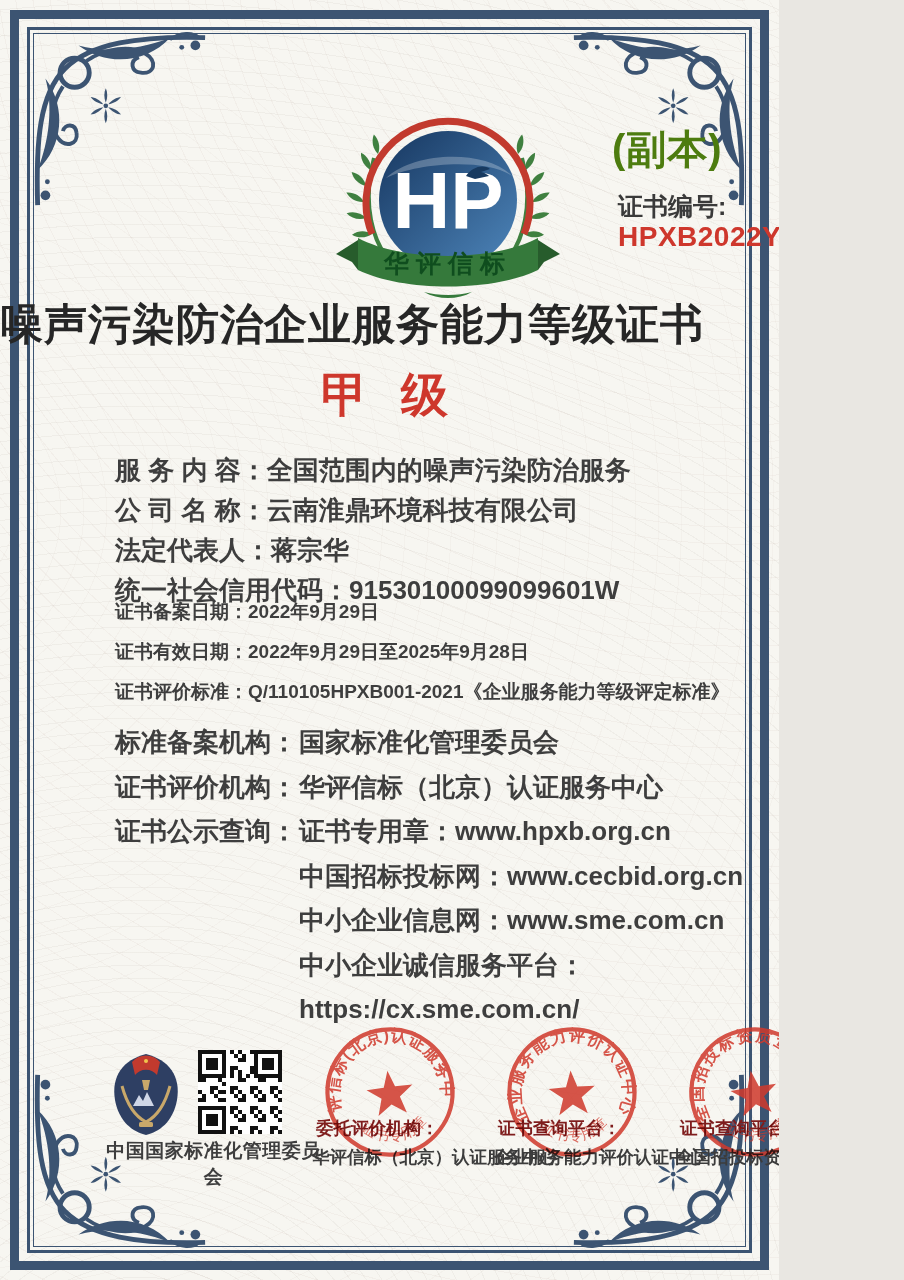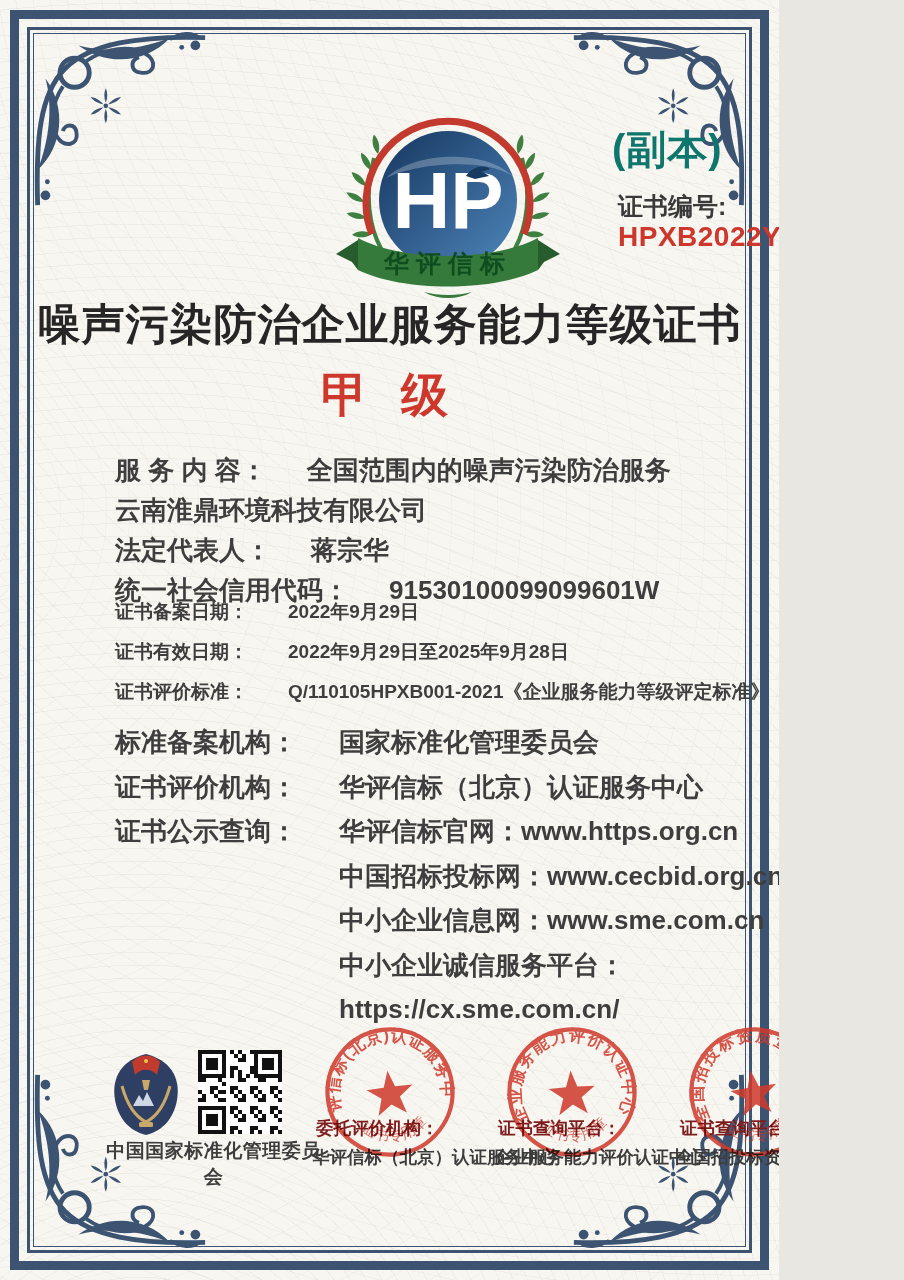--- a/index.html
+++ b/index.html
@@ -22,35 +22,35 @@
   .corner { position:absolute; width:185px; height:185px; z-index:2; pointer-events:none; }
   .corner.tl { top:24px; left:24px; }
   .corner.tr { top:24px; right:24px; transform:scaleX(-1); }
   .corner.bl { bottom:24px; left:24px; transform:scaleY(-1); }
   .corner.br { bottom:24px; right:24px; transform:scale(-1,-1); }
 
   .content { position:absolute; inset:0; z-index:3; }
 
   
   .logo-wrap { position:absolute; left:328px; top:92px; width:240px; height:195px; }
-  .copy-label { position:absolute; left:612px; top:122px; font-size:40px; font-weight:bold; color:#0f766e; letter-spacing:1px; }
+  .copy-label { position:absolute; left:612px; top:122px; font-size:40px; font-weight:bold; color:#4d7c0f; letter-spacing:1px; }
   .certno-label { position:absolute; left:618px; top:190px; font-size:25px; font-weight:bold; color:#3a3a3a; }
   .certno-value { position:absolute; left:618px; top:221px; font-size:28px; font-weight:bold; color:#ce372c; letter-spacing:.5px; }
 
-  .main-title { position:absolute; left:0; top:296px; width:100%; text-align:center;
+  .main-title { position:absolute; left:0; top:296px; width:100%; 
     font-size:43px; font-weight:900; color:#262626; letter-spacing:1px;font-family:Liberation Serif, serif; }
   .grade { position:absolute; left:0; top:364px; width:100%; text-align:center;
     font-size:47px; font-weight:900; color:#ce372c; letter-spacing:10px; }
 
   
   .info-block { position:absolute; left:115px; width:690px; color:#3e3e3e; font-weight:bold; }
   .ib1 { top:450px; font-size:26px; }
   .ib2 { top:592px; font-size:19px; }
   .ib3 { top:720px; font-size:26px; }
-  .info-row { display:flex; align-items:flex-start;gap:40px; }
+  .info-row { display:flex; align-items:flex-start; }
   .ib1 .info-row { line-height:40px; }
   .ib2 .info-row { line-height:40px; }
   .ib3 .info-row { line-height:44.5px; }
   .info-row .lbl { white-space:nowrap; flex:none; }
   .info-row .val { flex:1; }
   .ib3 .info-row .lbl { min-width:7.08em; }
 
   
   .emblem { position:absolute; left:106px; top:1048px; width:80px; height:88px; }
   .qr { position:absolute; left:198px; top:1050px; width:84px; height:84px; }
@@ -242,20 +242,21 @@
 
     <div class="main-title">噪声污染防治企业服务能力等级证书</div>
     <div class="grade">甲 级</div>
 
     <div class="info-block ib1">
         <div class="info-row">
           <span class="lbl">服 务 内 容：</span>
           <span class="val">全国范围内的噪声污染防治服务</span>
         </div>
         <div class="info-row">
+          <span class="lbl">公 司 名 称：</span>
           <span class="val">云南淮鼎环境科技有限公司</span>
         </div>
         <div class="info-row">
           <span class="lbl">法定代表人：</span>
           <span class="val">蒋宗华</span>
         </div>
         <div class="info-row">
           <span class="lbl">统一社会信用代码：</span>
           <span class="val">91530100099099601W</span>
         </div>
@@ -278,21 +279,21 @@
         <div class="info-row">
           <span class="lbl">标准备案机构：</span>
           <span class="val">国家标准化管理委员会</span>
         </div>
         <div class="info-row">
           <span class="lbl">证书评价机构：</span>
           <span class="val">华评信标（北京）认证服务中心</span>
         </div>
         <div class="info-row">
           <span class="lbl">证书公示查询：</span>
-          <span class="val">华评信标官网：www.https.org.cn</span>
+          <span class="val">证书专用章：www.hpxb.org.cn</span>
         </div>
         <div class="info-row">
           <span class="lbl"></span>
           <span class="val">中国招标投标网：www.cecbid.org.cn</span>
         </div>
         <div class="info-row">
           <span class="lbl"></span>
           <span class="val">中小企业信息网：www.sme.com.cn</span>
         </div>
         <div class="info-row">

